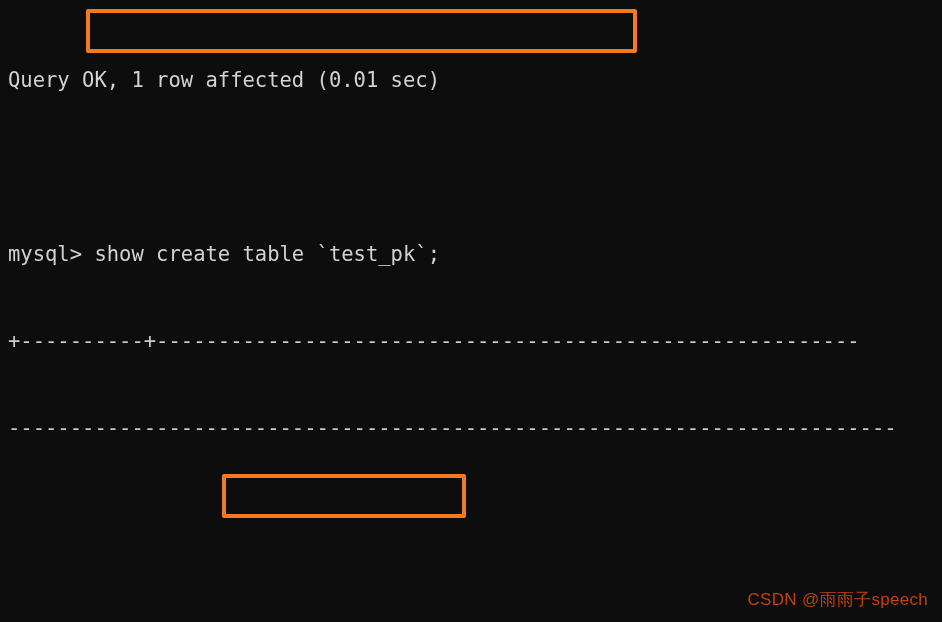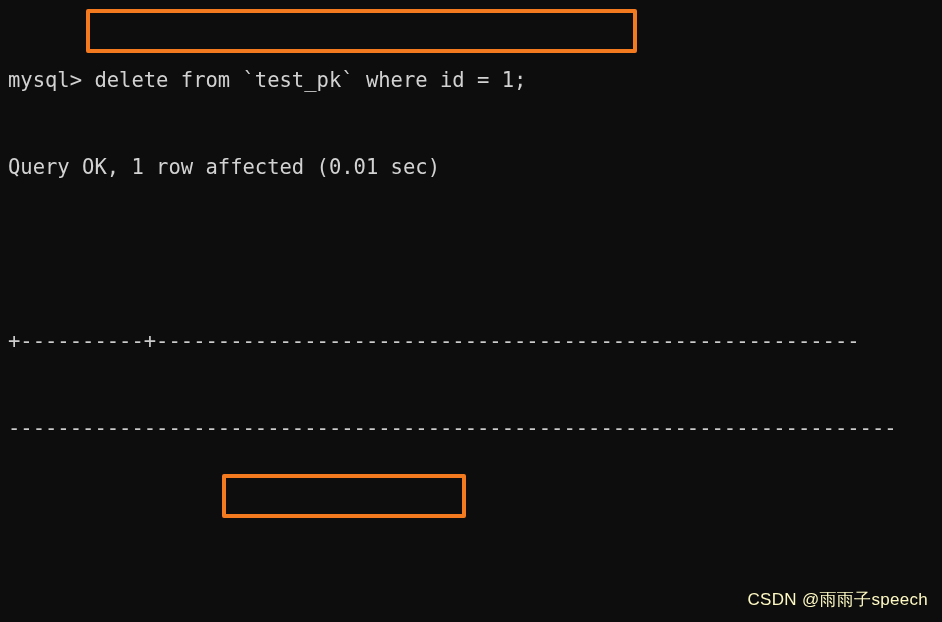--- a/index.html
+++ b/index.html
@@ -55,34 +55,34 @@
     top: 474px;
     width: 244px;
     height: 44px;
   }
   .watermark {
     position: absolute;
     right: 14px;
     bottom: 8px;
     font-family: "Liberation Sans", "DejaVu Sans", sans-serif;
     font-size: 17px;
-    color: #fef9c3;
+    color: #c2410c;
     letter-spacing: 0.3px;
     white-space: pre;
   }
 </style>
 </head>
 <body>
 
 <div id="terminal">
 
   <div class="screen">
-    <div class="line">mysql&gt; delete from `test_pk` where id = 1;</div>
     <div class="line">Query OK, 1 row affected (0.01 sec)</div>
     <div class="line"></div>
+    <div class="line">mysql&gt; show create table `test_pk`;</div>
     <div class="line dim">+----------+---------------------------------------------------------</div>
     <div class="line dim">------------------------------------------------------------------------</div>
     
     
     
     
     
     
     
     

